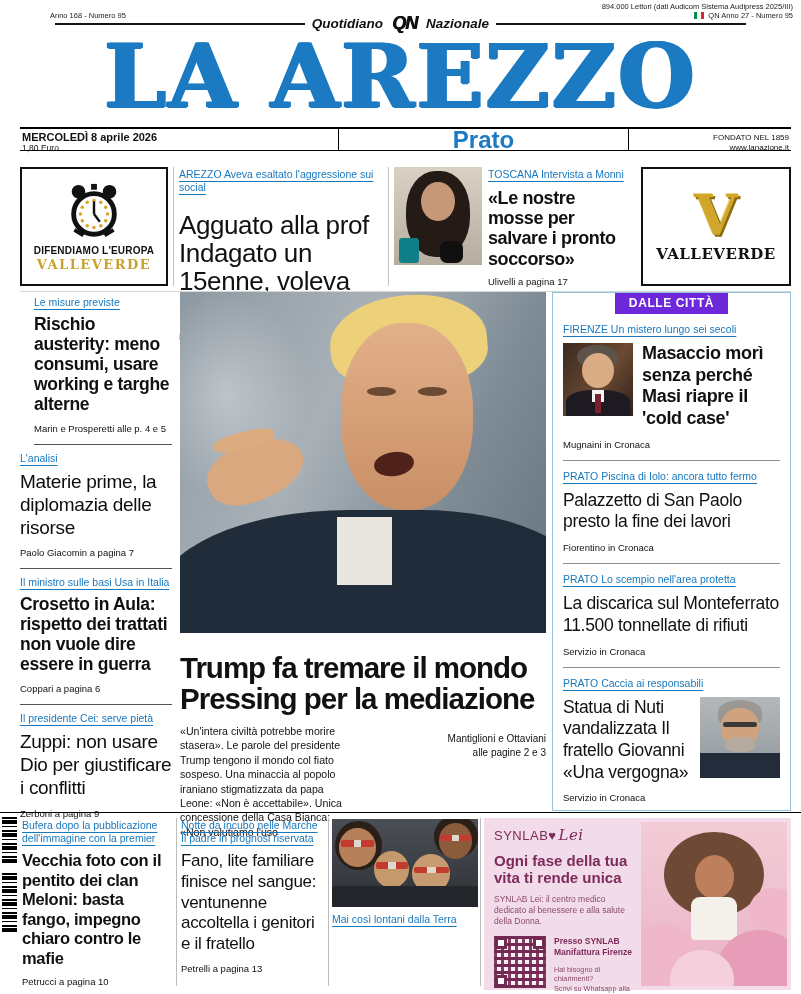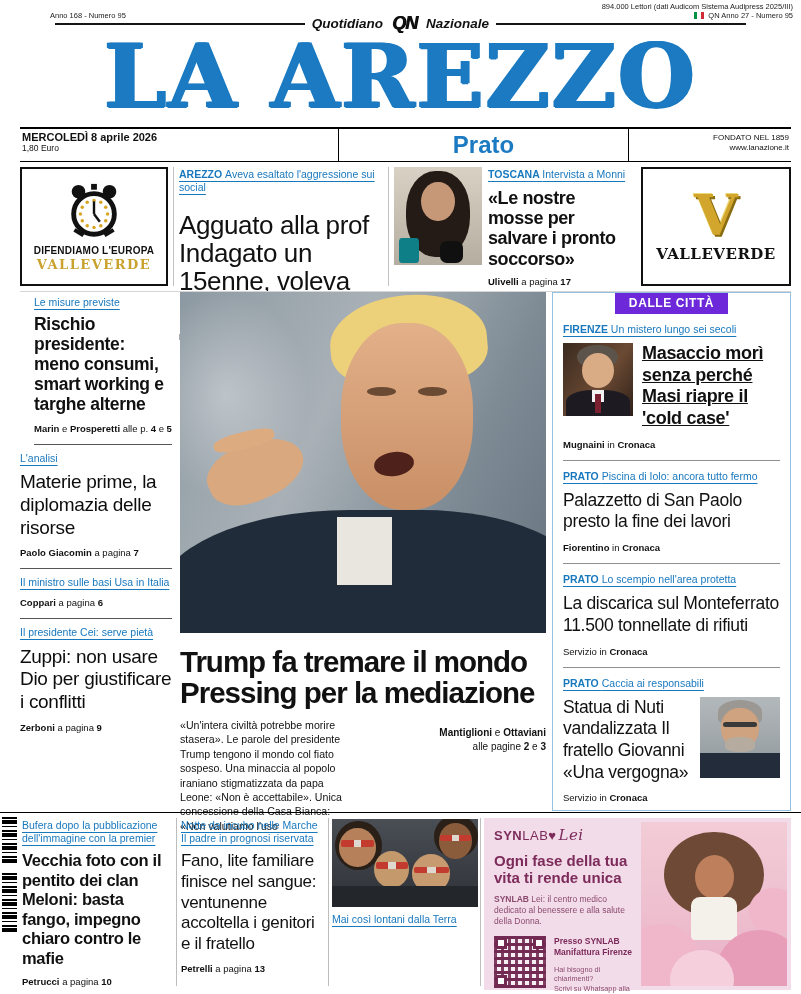--- a/index.html
+++ b/index.html
@@ -1,37 +1,37 @@
 <!DOCTYPE html>
 <html><head>
 <meta charset="utf-8">
 <style>
   html,body{margin:0;padding:0;background:#e9e9e9;}
   .page{position:relative;width:801px;height:994px;background:#fff;margin:0 auto;
         font-family:"Liberation Sans",sans-serif;color:#111;overflow:hidden;}
-  .b{font-weight:bold;text-align:center;}
+  .b{font-weight:normal;text-align:center;}
 
   
   .readers{position:absolute;top:2px;right:8px;font-size:7.5px;color:#222;}
   .qn-row{position:absolute;top:13px;left:55px;right:55px;display:flex;align-items:center;}
   .qn-rule{flex:1;border-top:2px solid #151515;}
   .qn-word{font-size:13.5px;font-weight:bold;font-style:italic;margin:0 7px;}
   .qn-logo{font-size:18px;font-weight:bold;font-style:italic;letter-spacing:-1px;
            text-shadow:.6px 0 0 #000;margin:0 2px;}
   .anno-row{position:absolute;top:11px;left:22px;right:8px;display:flex;
             justify-content:space-between;font-size:7.5px;color:#222;margin-left:28px;}
   .flag{display:inline-block;width:10px;height:7px;margin-right:4px;vertical-align:-1px;
         background:linear-gradient(to right,#009246 0 33%,#fff 33% 66%,#ce2b37 66%);}
   .masthead{position:absolute;top:36px;left:0;right:0;margin:0;text-align:center;
             font-family:"DejaVu Serif",serif;font-weight:bold;font-size:88px;line-height:.92;
             color:#1b7ac1;letter-spacing:2px;
             text-shadow:1.5px 0 0 #1b7ac1,-1.5px 0 0 #1b7ac1,0 1px 0 #1b7ac1;}
 
   
-  .datebar{position:absolute;top:127px;left:20px;width:771px;height:35px;box-sizing:border-box;
+  .datebar{position:absolute;top:127px;left:20px;width:771px;height:24px;box-sizing:border-box;
            border-top:2.5px solid #000;border-bottom:1px solid #000;display:flex;justify-content:space-between;}
   .db-left{width:318px;padding:2px 0 0 2px;box-sizing:border-box;}
   .db-date{font-size:11px;font-weight:bold;}
   .db-price{font-size:8.5px;}
   .db-center{flex:1;border-left:1px solid #000;border-right:1px solid #000;
              display:flex;align-items:center;justify-content:center;
              font-size:24px;font-weight:bold;color:#1b7ac1;}
   .db-right{width:162px;text-align:right;font-size:8px;padding:4px 2px 0 0;box-sizing:border-box;line-height:1.3;}
 
   
@@ -79,34 +79,34 @@
   .pt-glow{position:absolute;left:-10%;top:0;width:45%;height:60%;background:radial-gradient(closest-side,rgba(255,255,255,.35),transparent);}
   .pt-suit{position:absolute;left:-6%;top:64%;width:116%;height:56%;background:#202c39;border-radius:45% 38% 0 0;}
   .pt-shirt{position:absolute;left:43%;top:66%;width:15%;height:20%;background:#e8e6df;}
   .pt-hair{position:absolute;left:41%;top:1%;width:43%;height:27%;background:#ecd07a;border-radius:55% 55% 40% 45%;transform:rotate(-5deg);}
   .pt-face{position:absolute;left:44%;top:9%;width:36%;height:55%;background:linear-gradient(#e2b089,#c98f66);border-radius:46%;}
   .pt-eye{position:absolute;left:51%;top:28%;width:8%;height:2.6%;background:#6b4a33;border-radius:50%;}
   .pt-eye2{position:absolute;left:65%;top:28%;width:8%;height:2.6%;background:#6b4a33;border-radius:50%;}
   .pt-mouth{position:absolute;left:53%;top:47%;width:11%;height:7%;background:#4e211a;border-radius:50%;transform:rotate(-8deg);}
   .pt-hand{position:absolute;left:7%;top:44%;width:27%;height:17%;background:#d9a87e;border-radius:45% 60% 50% 50%;transform:rotate(-24deg);}
   .pt-finger{position:absolute;left:9%;top:41%;width:17%;height:5%;background:#dcab80;border-radius:40%;transform:rotate(-14deg);}
-  .mainT{margin-top:14px;font-size:29.5px;font-weight:bold;line-height:1.05;letter-spacing:-1px;}
+  .mainT{margin-top:20px;font-size:29.5px;font-weight:bold;line-height:1.05;letter-spacing:-1px;}
   .mainBody{display:flex;gap:12px;margin-top:9px;}
   .mainBody .c{width:177px;font-size:10.6px;line-height:1.36;}
   .mainByline{text-align:right;font-size:10px;margin-top:8px;line-height:1.4;}
 
   
   .colR{position:absolute;top:292px;left:552px;width:239px;height:519px;box-sizing:border-box;
         border:1px solid #94c1e0;}
   .badge{width:fit-content;margin:0 auto;background:#6d28d9;color:#fff;font-weight:bold;
          font-size:12px;letter-spacing:.6px;padding:3px 14px 4px;}
   .ci{padding:9px 10px 10px;}
   .ci .row{display:flex;margin-top:7px;}
   .ci .t{letter-spacing:-.3px;}
-  .ci .t-b{font-size:18px;font-weight:bold;line-height:1.2;text-decoration:underline;}
+  .ci .t-b{font-size:18px;font-weight:bold;line-height:1.2;}
   .ci .t-l{font-size:17.5px;font-weight:normal;line-height:1.24;}
   .ci .bl{margin-top:9px;}
   .cdiv{border-top:1px solid #8f8f8f;margin:0 10px;}
   .photoM{width:70px;height:73px;flex:none;position:relative;overflow:hidden;margin-right:9px;
           background:linear-gradient(125deg,#3a2a20,#6b4a33 55%,#2e2018);}
   .photoM .hair{position:absolute;left:20%;top:2%;width:58%;height:34%;background:#5c544a;border-radius:50%;}
   .photoM .face{position:absolute;left:27%;top:13%;width:46%;height:48%;background:#d9ac85;border-radius:50%;}
   .photoM .suit{position:absolute;left:4%;top:64%;width:92%;height:40%;background:#1d1a22;border-radius:40% 40% 0 0;}
   .photoM .shirt{position:absolute;left:42%;top:64%;width:16%;height:16%;background:#f2f2f2;}
   .photoM .tie{position:absolute;left:46%;top:70%;width:8%;height:26%;background:#7a2030;}
@@ -255,30 +255,31 @@
     <div class="adR">
       <div class="v">V</div>
       <div class="nm">VALLEVERDE</div>
     </div>
   </div>
   <div class="striprule"></div>
 
   <div class="colL">
     <div class="la">
       <div class="kicker"><span>Le misure previste</span></div>
-      <div class="t t-bold">Rischio presidente: meno consumi, smart working e targhe alterne</div>
+      <div class="t t-bold">Rischio austerity: meno consumi, usare working e targhe alterne</div>
       <div class="bl"><span class="b">Marin</span><span> e </span><span class="b">Prosperetti</span><span> alle p. </span><span class="b">4</span><span> e </span><span class="b">5</span></div>
     </div>
     <div class="la">
       <div class="kicker"><span>L'analisi</span></div>
       <div class="t t-light">Materie prime, la diplomazia delle risorse</div>
       <div class="bl"><span class="b">Paolo Giacomin</span><span> a pagina </span><span class="b">7</span></div>
     </div>
     <div class="la">
       <div class="kicker"><span>Il ministro sulle basi Usa in Italia</span></div>
+      <div class="t t-bold">Crosetto in Aula: rispetto dei trattati non vuole dire essere in guerra</div>
       <div class="bl"><span class="b">Coppari</span><span> a pagina </span><span class="b">6</span></div>
     </div>
     <div class="la">
       <div class="kicker"><span>Il presidente Cei: serve pietà</span></div>
       <div class="t t-light">Zuppi: non usare Dio per giustificare i conflitti</div>
       <div class="bl"><span class="b">Zerboni</span><span> a pagina </span><span class="b">9</span></div>
     </div>
   </div>
 
   <div class="colM">

